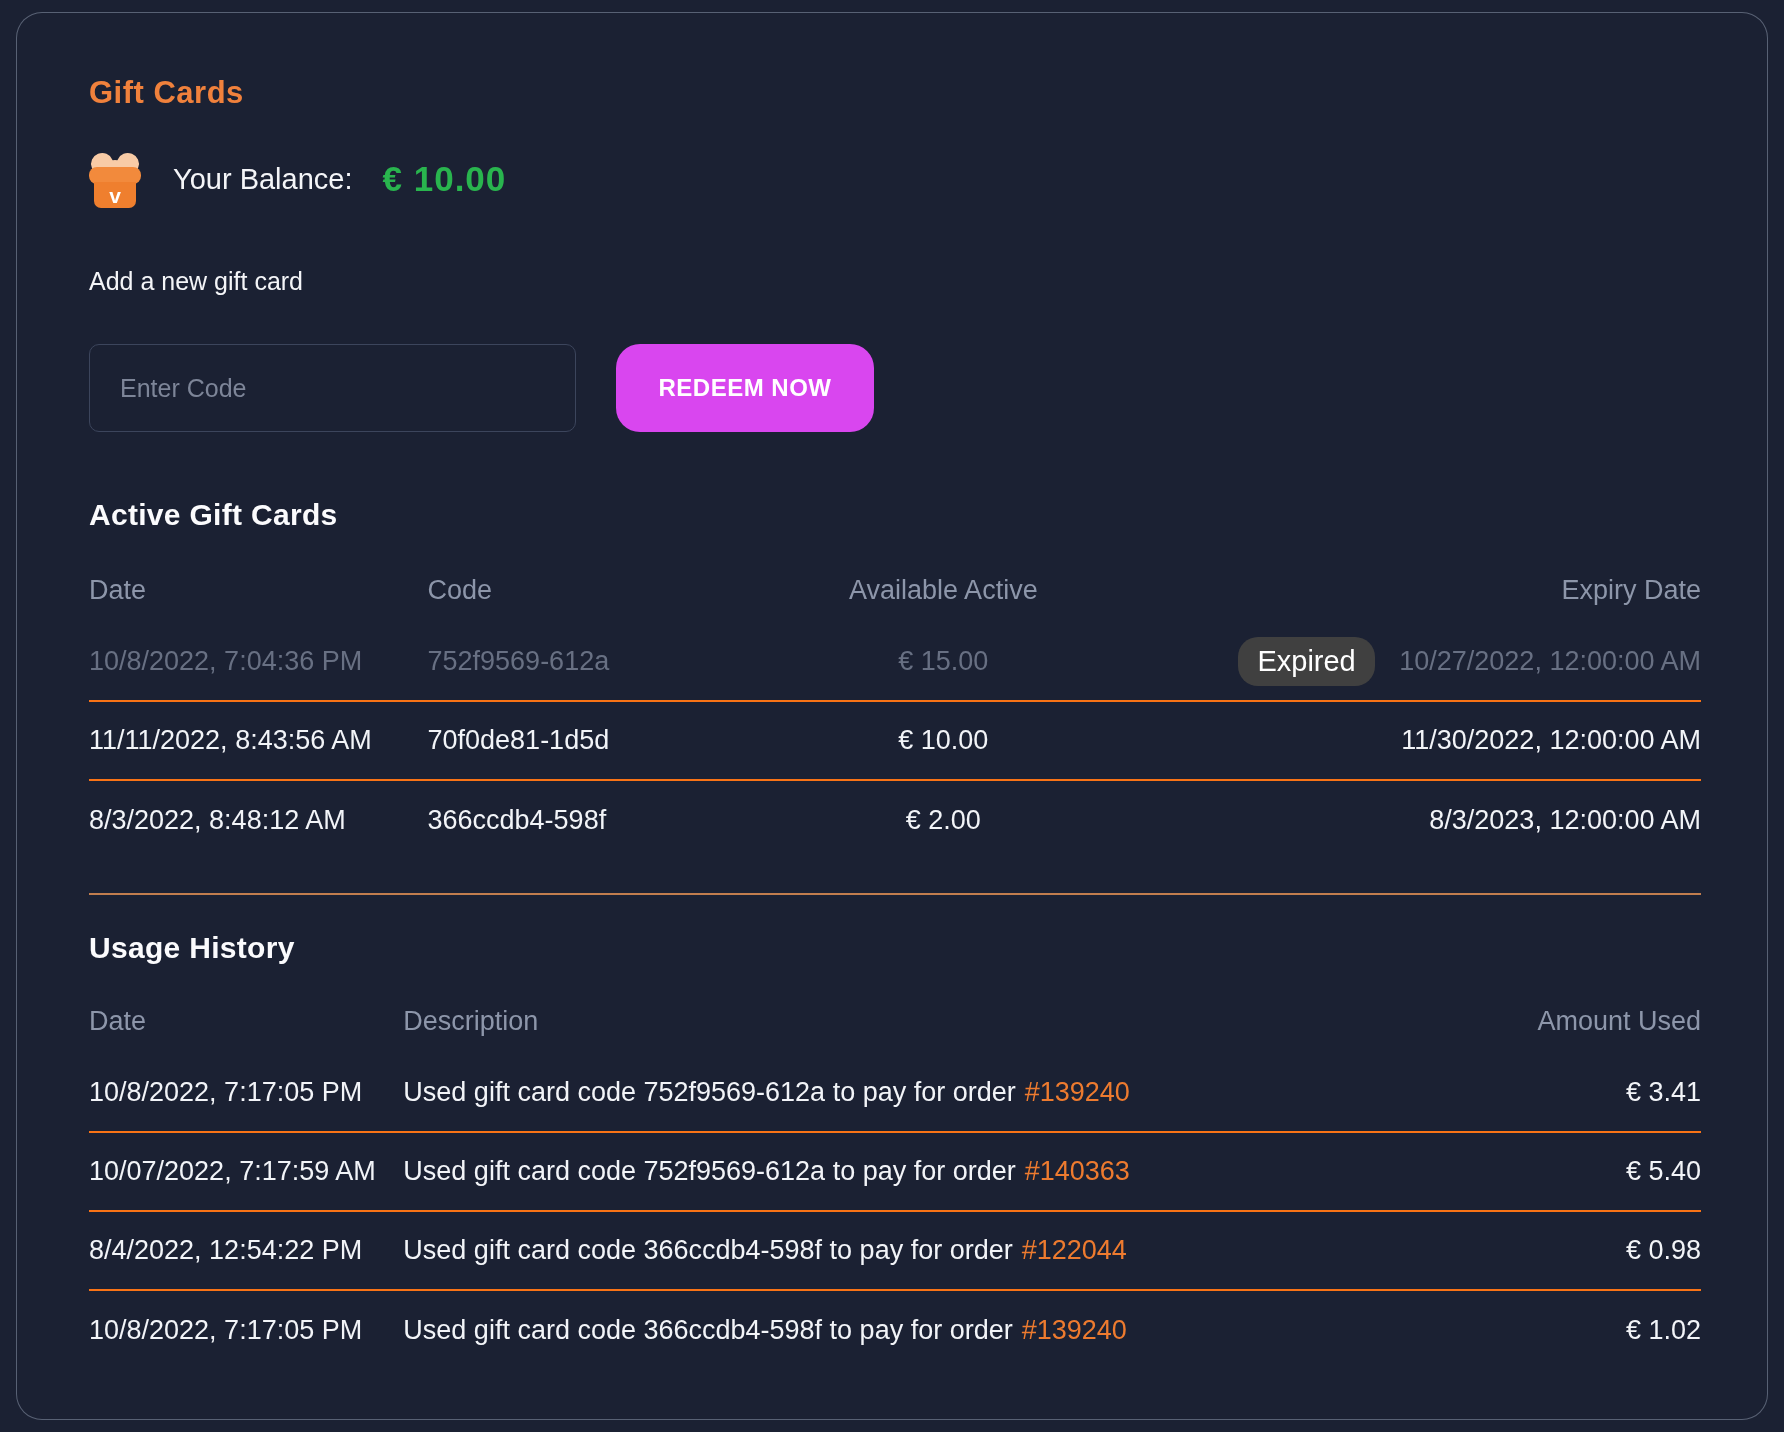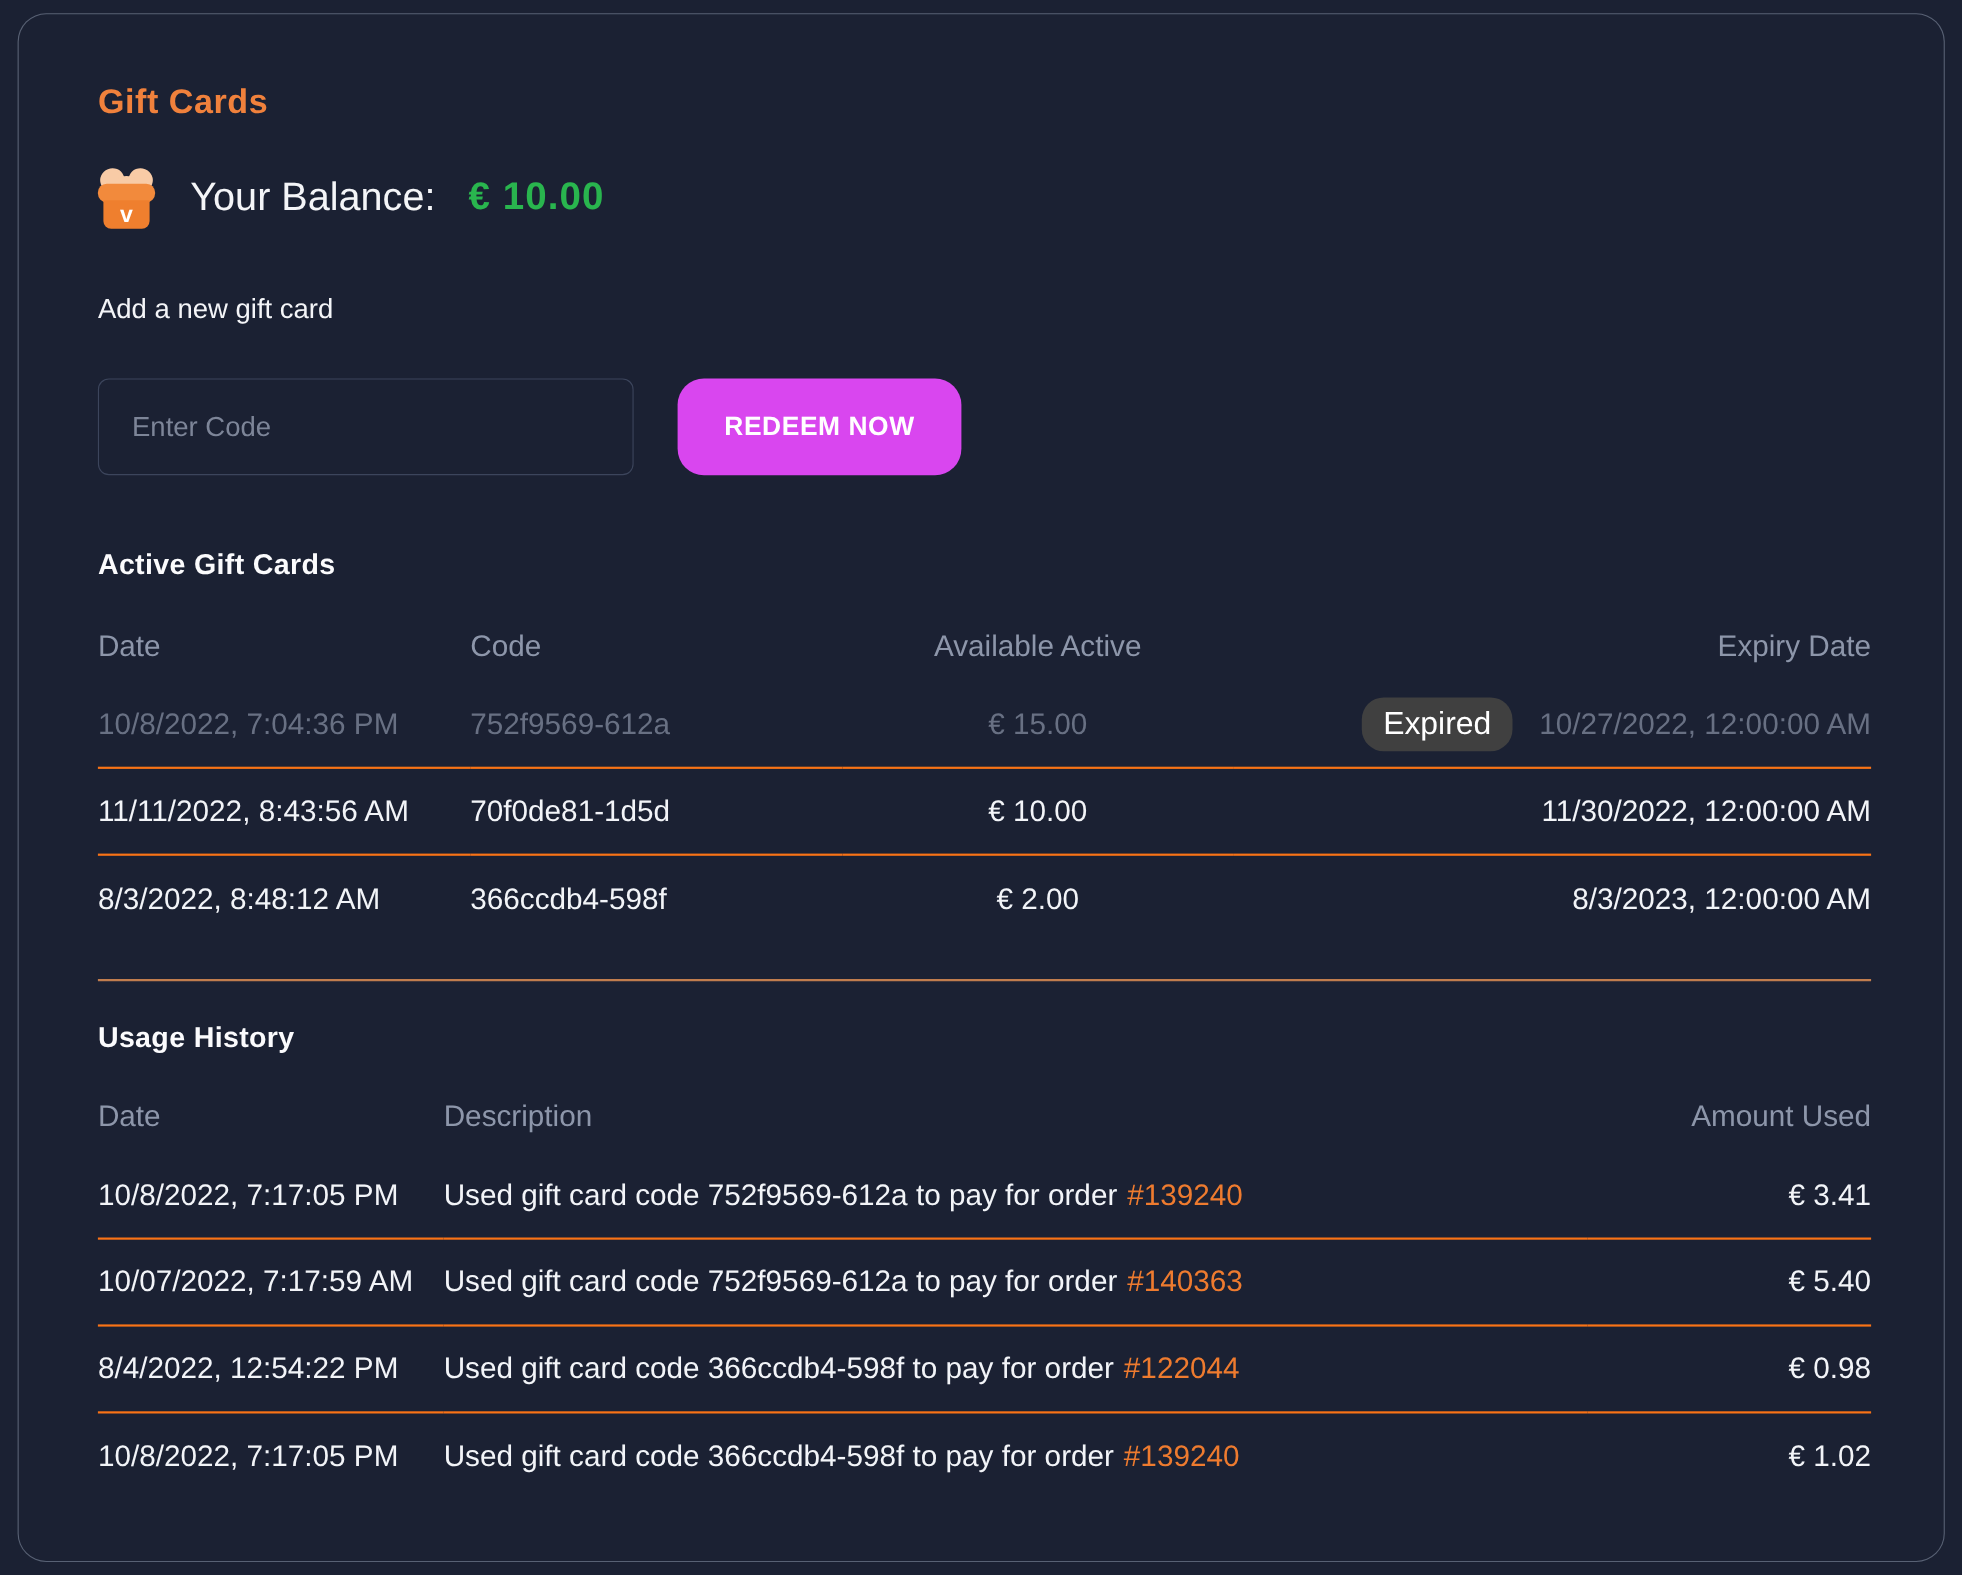--- a/index.html
+++ b/index.html
@@ -36,21 +36,21 @@
   .gift-icon .bow-l, .gift-icon .bow-r, .gift-icon .bow-c {
     position: absolute; background: #f8cba6;
   }
   .gift-icon .bow-l { left: 2px; top: 3px; width: 22px; height: 21px; border-radius: 60% 60% 45% 45%; transform: rotate(-22deg); }
   .gift-icon .bow-r { right: 2px; top: 3px; width: 22px; height: 21px; border-radius: 60% 60% 45% 45%; transform: rotate(22deg); }
   .gift-icon .bow-c { left: 15px; top: 10px; width: 22px; height: 14px; border-radius: 50%; }
   .gift-icon .lid { position: absolute; left: 0; top: 17px; width: 52px; height: 17px; background: #f28a3c; border-radius: 8px; }
   .gift-icon .box { position: absolute; left: 5px; top: 32px; width: 42px; height: 26px; background: #ef7f2e; border-radius: 0 0 7px 7px;
     display: flex; align-items: center; justify-content: center; }
   .gift-icon .box span { color: #fff; font-weight: 700; font-size: 21px; line-height: 1; }
-  .balance-label { margin-left: 32px; font-size: 36px; color: #f4f5f8; }
+  .balance-label { margin-left: 32px; font-size: 29px; color: #f4f5f8; }
   .balance-amount { margin-left: 30px; font-size: 35px; font-weight: 700; color: #29b54e; letter-spacing: 1px; }
   
   .add-card-label { margin-top: 58px; font-size: 25px; color: #f4f5f8; }
   .redeem-row { margin-top: 48px; display: flex; align-items: center; }
   .code-input {
     width: 487px; height: 88px;
     background: transparent;
     border: 1px solid #3c455c;
     border-radius: 10px;
     padding: 0 30px;
@@ -67,21 +67,21 @@
     border: none;
     border-radius: 24px;
     color: #ffffff;
     font-size: 24px;
     font-weight: 700;
     letter-spacing: 0.5px;
     font-family: inherit;
     cursor: pointer;
   }
   
-  .section-heading { font-size: 26px; font-weight: 700; color: #fbfbfd; letter-spacing: 0.3px; }
+  .section-heading { font-size: 30px; font-weight: 700; color: #fbfbfd; letter-spacing: 0.3px; }
   .active-heading { margin-top: 66px; }
   .usage-heading { margin-top: 36px; }
   
   table { width: 100%; border-collapse: collapse; table-layout: fixed; }
   .active-table { margin-top: 26px; }
   .usage-table { margin-top: 24px; }
   th {
     color: #8d96aa;
     font-weight: 400;
     font-size: 27px;

